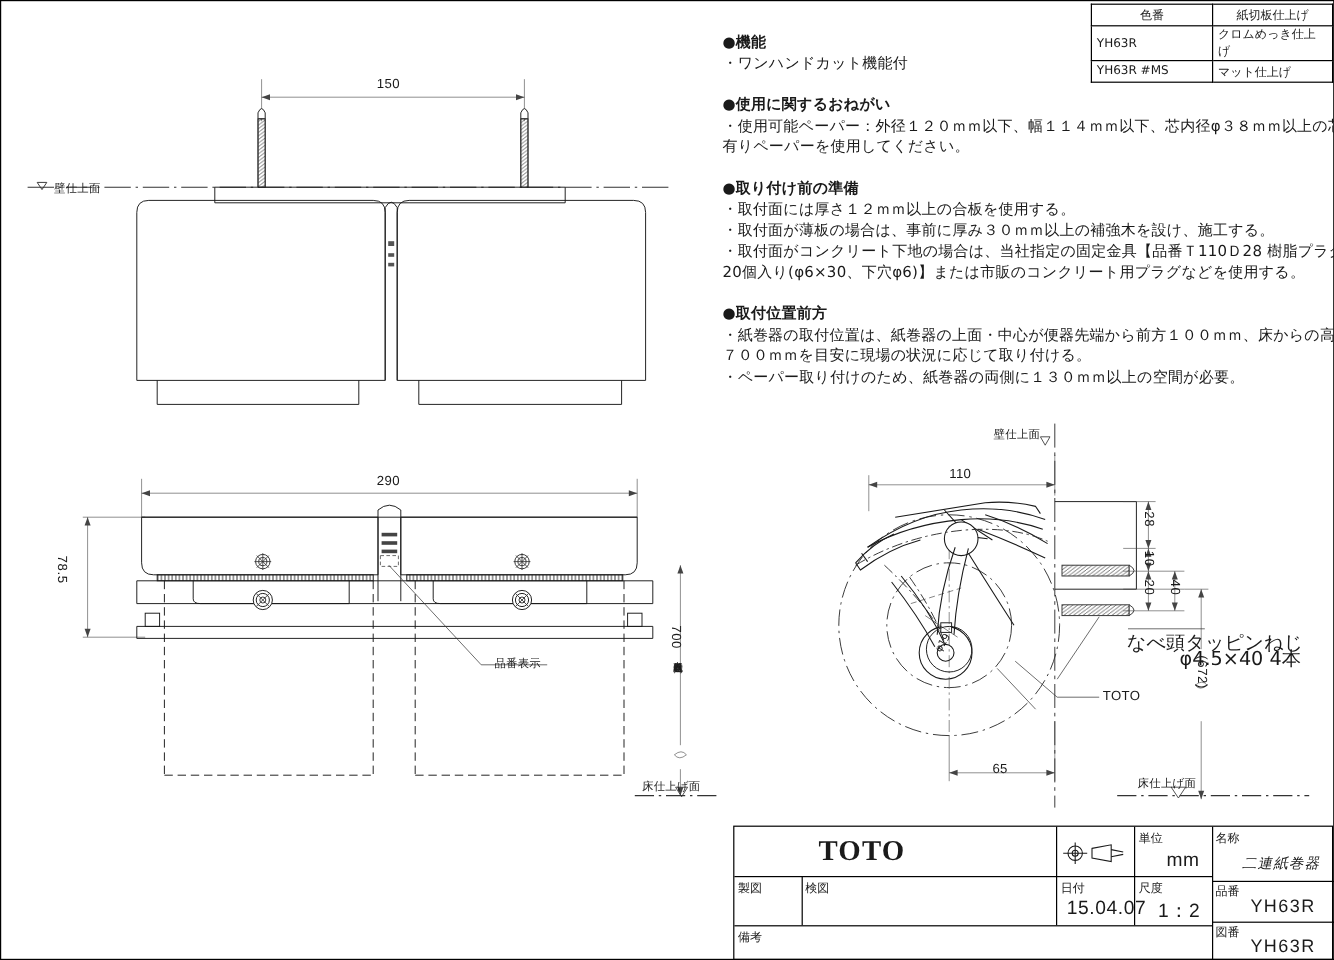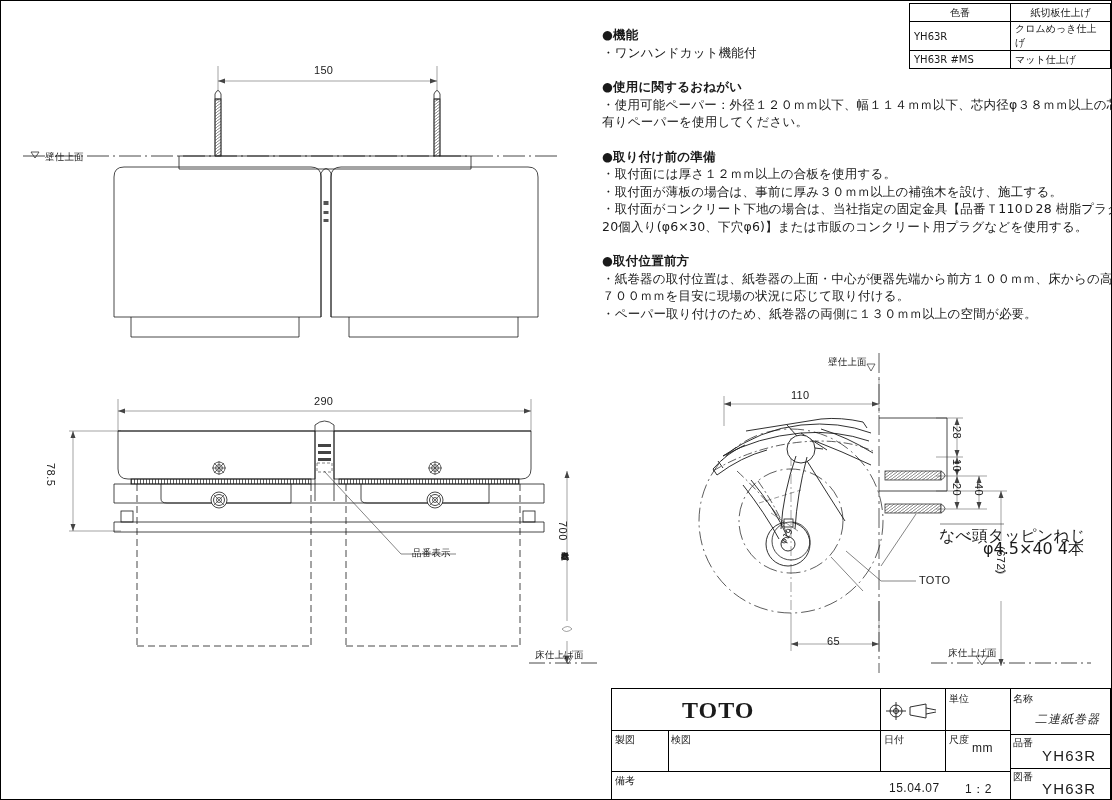--- a/index.html
+++ b/index.html
@@ -30,21 +30,21 @@
              font-family:"DejaVu Sans","Liberation Sans",sans-serif;}
   .ctable td.h{text-align:center;}
   .ctable .c1{width:92px;}
 
   
   .tblock{position:absolute;left:610px;top:687px;width:500px;height:112px;border:1.3px solid #000;box-sizing:border-box;}
   .tb-line{position:absolute;background:#000;}
   .tb-h{height:1px;}
   .tb-v{width:1px;}
   .tb-txt{position:absolute;font-size:10px;}
-  .tb-val{position:absolute;font-size:12px;font-family:"Liberation Sans",sans-serif;letter-spacing:.5px;margin-top:32px;}
+  .tb-val{position:absolute;font-size:16px;font-family:"Liberation Sans",sans-serif;letter-spacing:.5px;}
   .toto{position:absolute;font-family:"Liberation Serif","DejaVu Serif",serif;
         font-weight:700;font-size:24px;letter-spacing:1px;}
   .tb-name{position:absolute;font-size:12px;letter-spacing:1px;}
   .tb-code{position:absolute;font-size:15px;font-family:"Liberation Sans",sans-serif;letter-spacing:1.2px;}
   .tb-rem{position:absolute;font-size:9.5px;letter-spacing:.2px;}
 </style>
 </head>
 <body>
 
 <div class="sheet">

